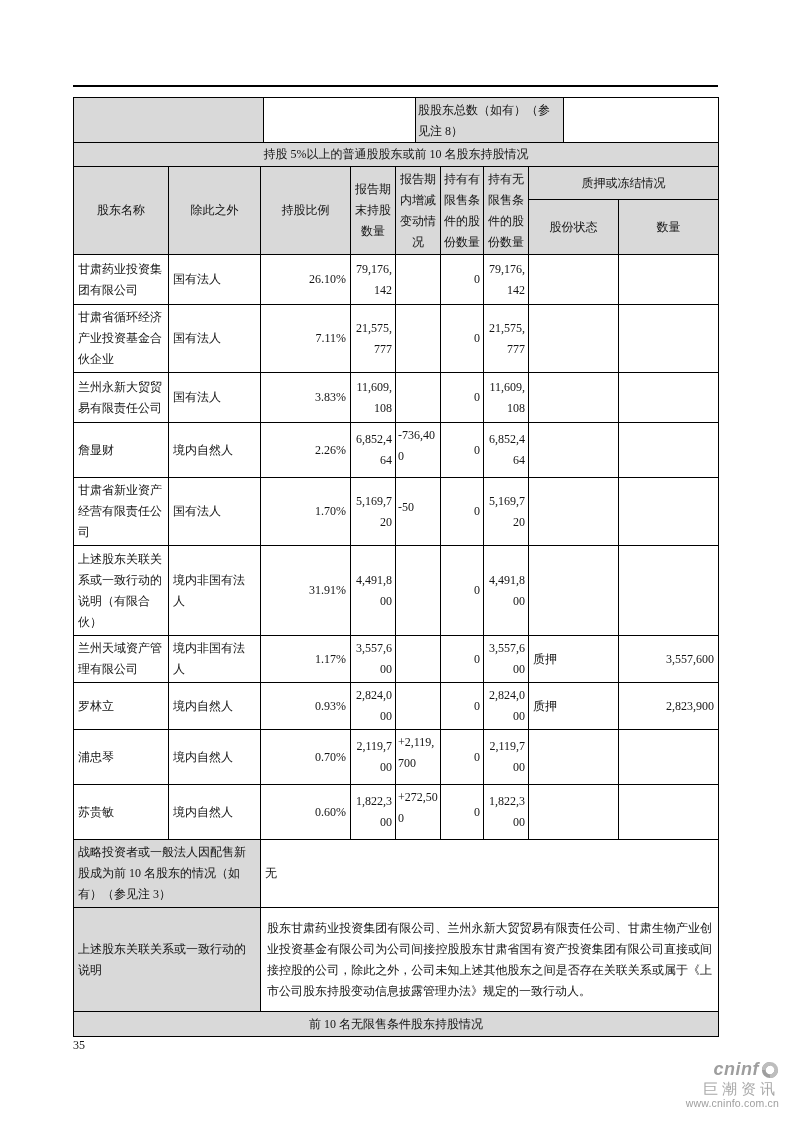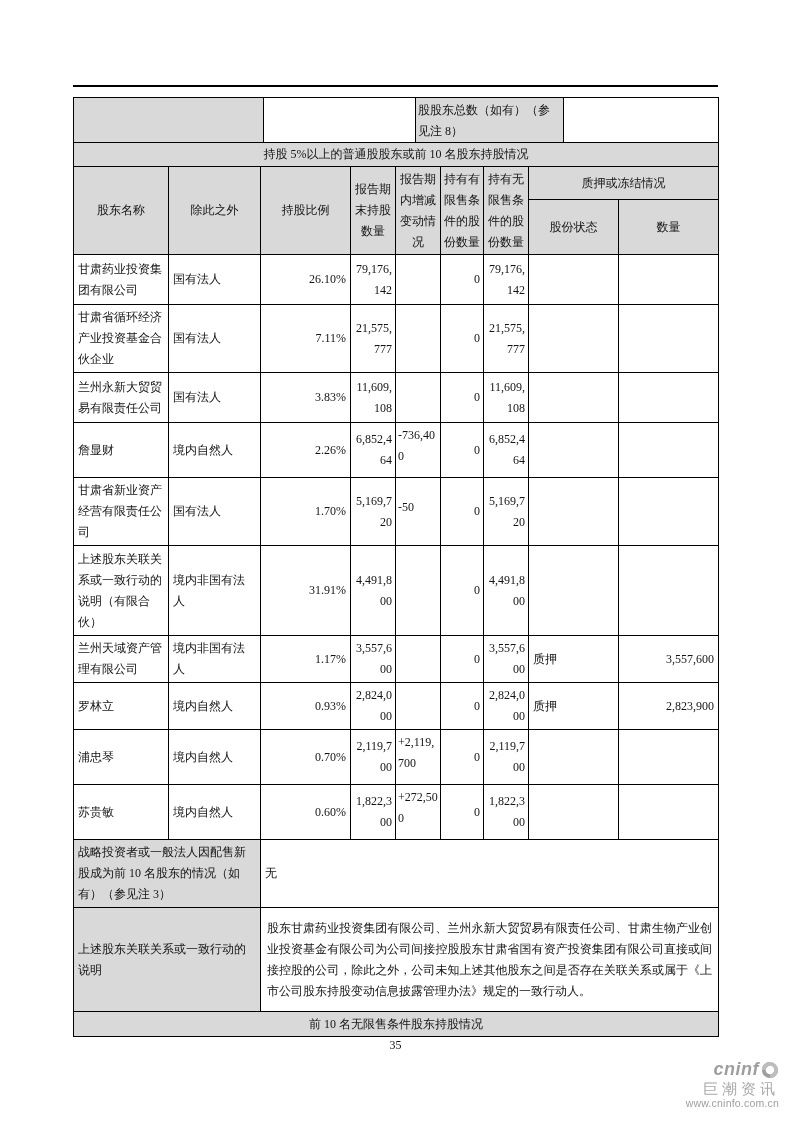--- a/index.html
+++ b/index.html
@@ -25,21 +25,21 @@
   .ar{text-align:right;}
   .ac{text-align:center;}
   .sec{font-size:12px;padding:1px 2px;}
   .hdr{text-align:center;padding:1px 1px;}
   .num{padding:2px 3px 2px 1px;text-align:right;}
   .chg{padding:2px 1px 10px 2px;text-align:left;}
   .rat{padding:2px 4px 2px 6px;text-align:right;}
   .just{text-align:justify;padding:4px 6px;}
   .note-cell{padding:2px 2px;}
 
-  .page-num{position:absolute;top:1038px;left:73px;width:645px;text-align:center;font-size:12px;}
+  .page-num{position:absolute;top:1038px;left:73px;width:645px;text-align:left;font-size:12px;}
 
   .logo{
     position:absolute;right:14px;bottom:12px;text-align:right;
     font-family:"Liberation Sans","DejaVu Sans",sans-serif;line-height:1.1;
   }
   .logo-row{display:flex;align-items:center;justify-content:flex-end;gap:2px;}
   .logo-brand{font-size:18px;font-weight:bold;font-style:italic;color:#9e9e9e;letter-spacing:.5px;}
   .logo-swirl{width:18px;height:18px;display:inline-block;}
   .logo-cn{font-size:15px;color:#a8a8a8;letter-spacing:4px;margin-top:1px;}
   .logo-url{font-size:10.5px;color:#9e9e9e;margin-top:1px;letter-spacing:.2px;}

